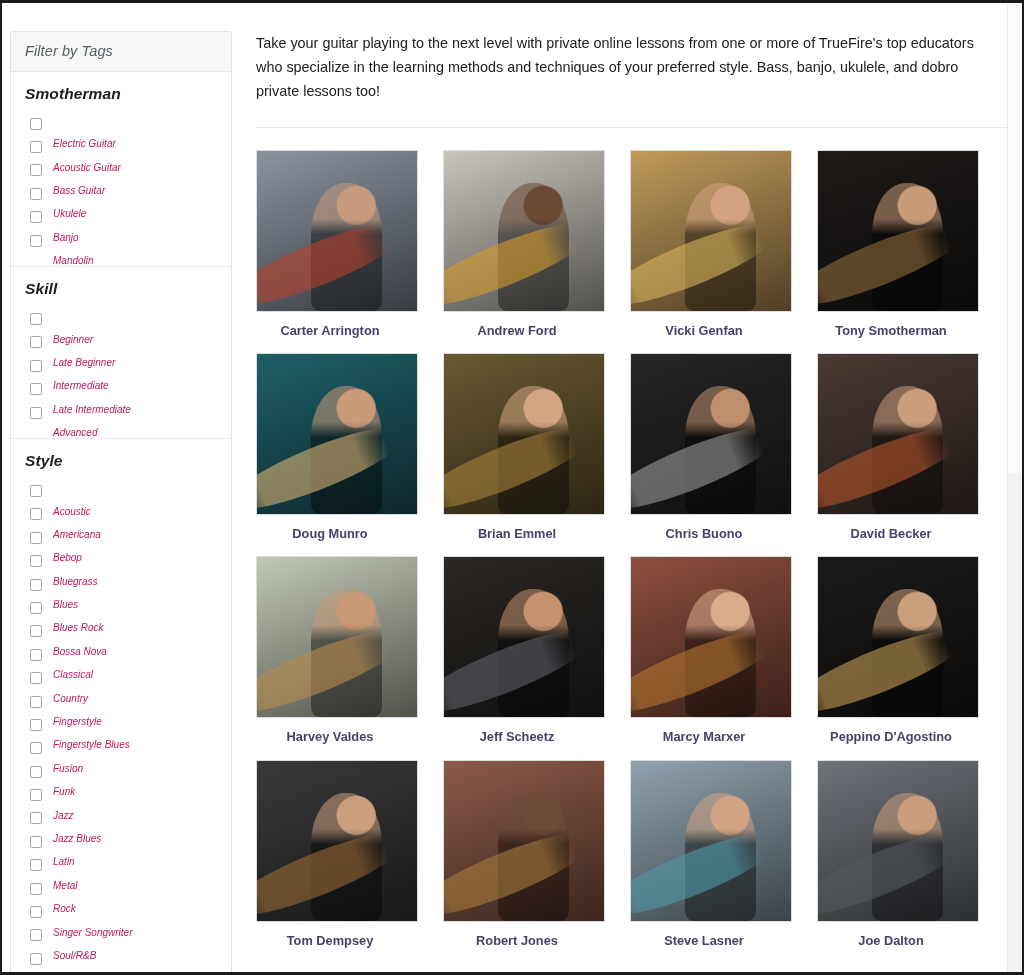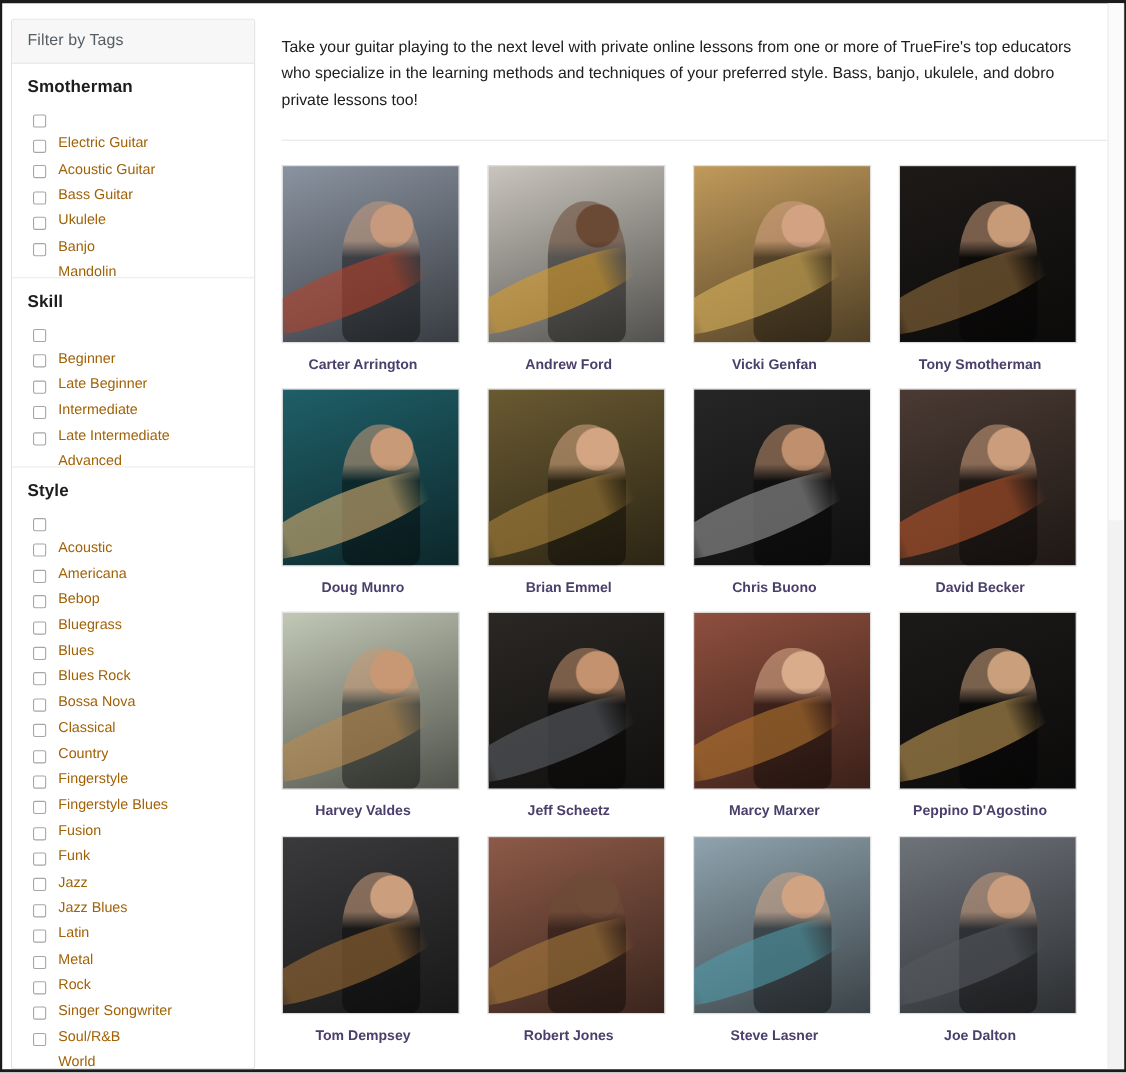--- a/index.html
+++ b/index.html
@@ -29,21 +29,22 @@
   .scrollbar-thumb {
     position: absolute; top: 0; right: 1px;
     width: 13px; height: 470px;
     background: #fbfbfb;
   }
 
   
   .sidebar-col {
     width: 240px;
     flex: 0 0 240px;
-    padding: 14px 0 0 8px;
+    padding: 28px 0 0 8px;
+    font-style: italic;
   }
   .filter-panel {
     width: 222px;
     border: 1px solid #e2e2e2;
     border-radius: 3px;
     background: #ffffff;
   }
   .filter-header {
     background: #f7f7f7;
     border-bottom: 1px solid #e6e6e6;
@@ -72,22 +73,22 @@
   .cbox {
     width: 12px; height: 12px;
     flex: 0 0 12px;
     border: 1px solid #a6a6a6;
     border-radius: 2px;
     background: #fff;
     margin-right: 11px;
     margin-left: 5px;
   }
   .check-label {
-    font-size: 13px;
-    color: #a16207;
+    font-size: 10px;
+    color: #be185d;
     margin-top: 40px;
   }
 
   
   .main-col {
     flex: 1;
     padding: 28px 20px 0 14px;
     min-width: 0;
   }
   .intro {

